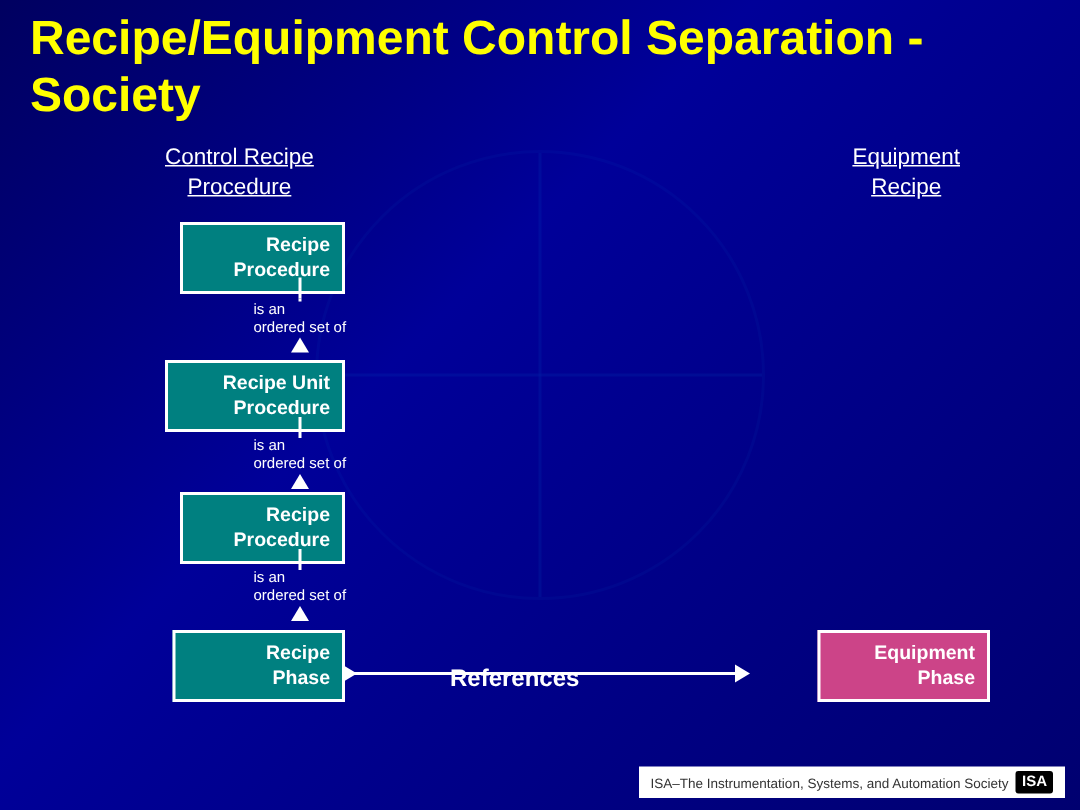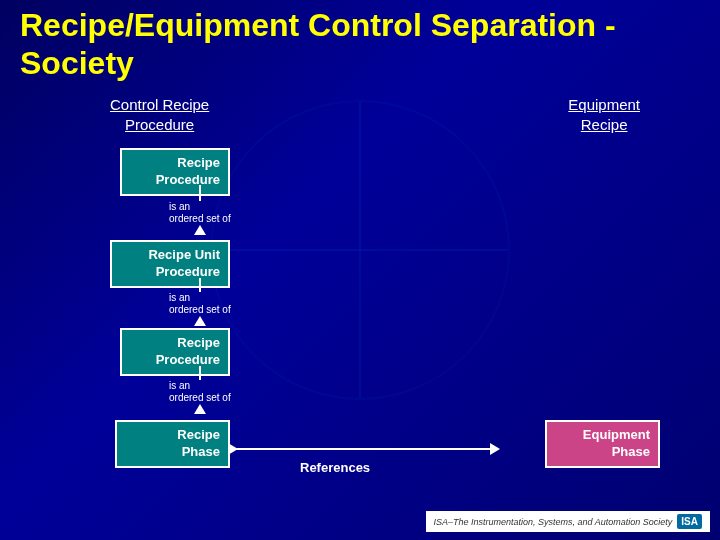--- a/index.html
+++ b/index.html
@@ -199,25 +199,24 @@
       background: white;
       padding: 3px 8px;
       display: flex;
       align-items: center;
       gap: 5px;
     }
 
     .footer-text {
       font-size: 9px;
       color: #333;
-      font-style: italic;
     }
 
     .isa-badge {
-      background: #0369a1;
+      background: #000000;
       color: white;
       font-size: 10px;
       font-weight: bold;
       padding: 2px 4px;
       border-radius: 2px;
     }
 
     
     .conn1 {
       top: 185px;
@@ -303,21 +302,21 @@
     <div class="arrow-up"></div>
   </div>
 
   <div class="box box-teal box-recipe-phase">
     <div>Recipe</div>
     <div>Phase</div>
   </div>
 
   <div class="hline" style="top:448px; left:232px; width:260px;"></div>
 
-  <div class="references-label" style="top:460px; left:300px; font-size:13px;">
+  <div class="references-label" style="top:444px; left:300px; font-size:16px;">
     <span>References</span>
   </div>
 
   <div style="position:absolute; top:443px; left:228px; width:0; height:0; border-top:6px solid transparent; border-bottom:6px solid transparent; border-left:10px solid white;"></div>
 
   <div style="position:absolute; top:443px; left:490px; width:0; height:0; border-top:6px solid transparent; border-bottom:6px solid transparent; border-left:10px solid white;"></div>
 
   <div class="box box-pink box-equipment-phase">
     <div>Equipment</div>
     <div>Phase</div>

